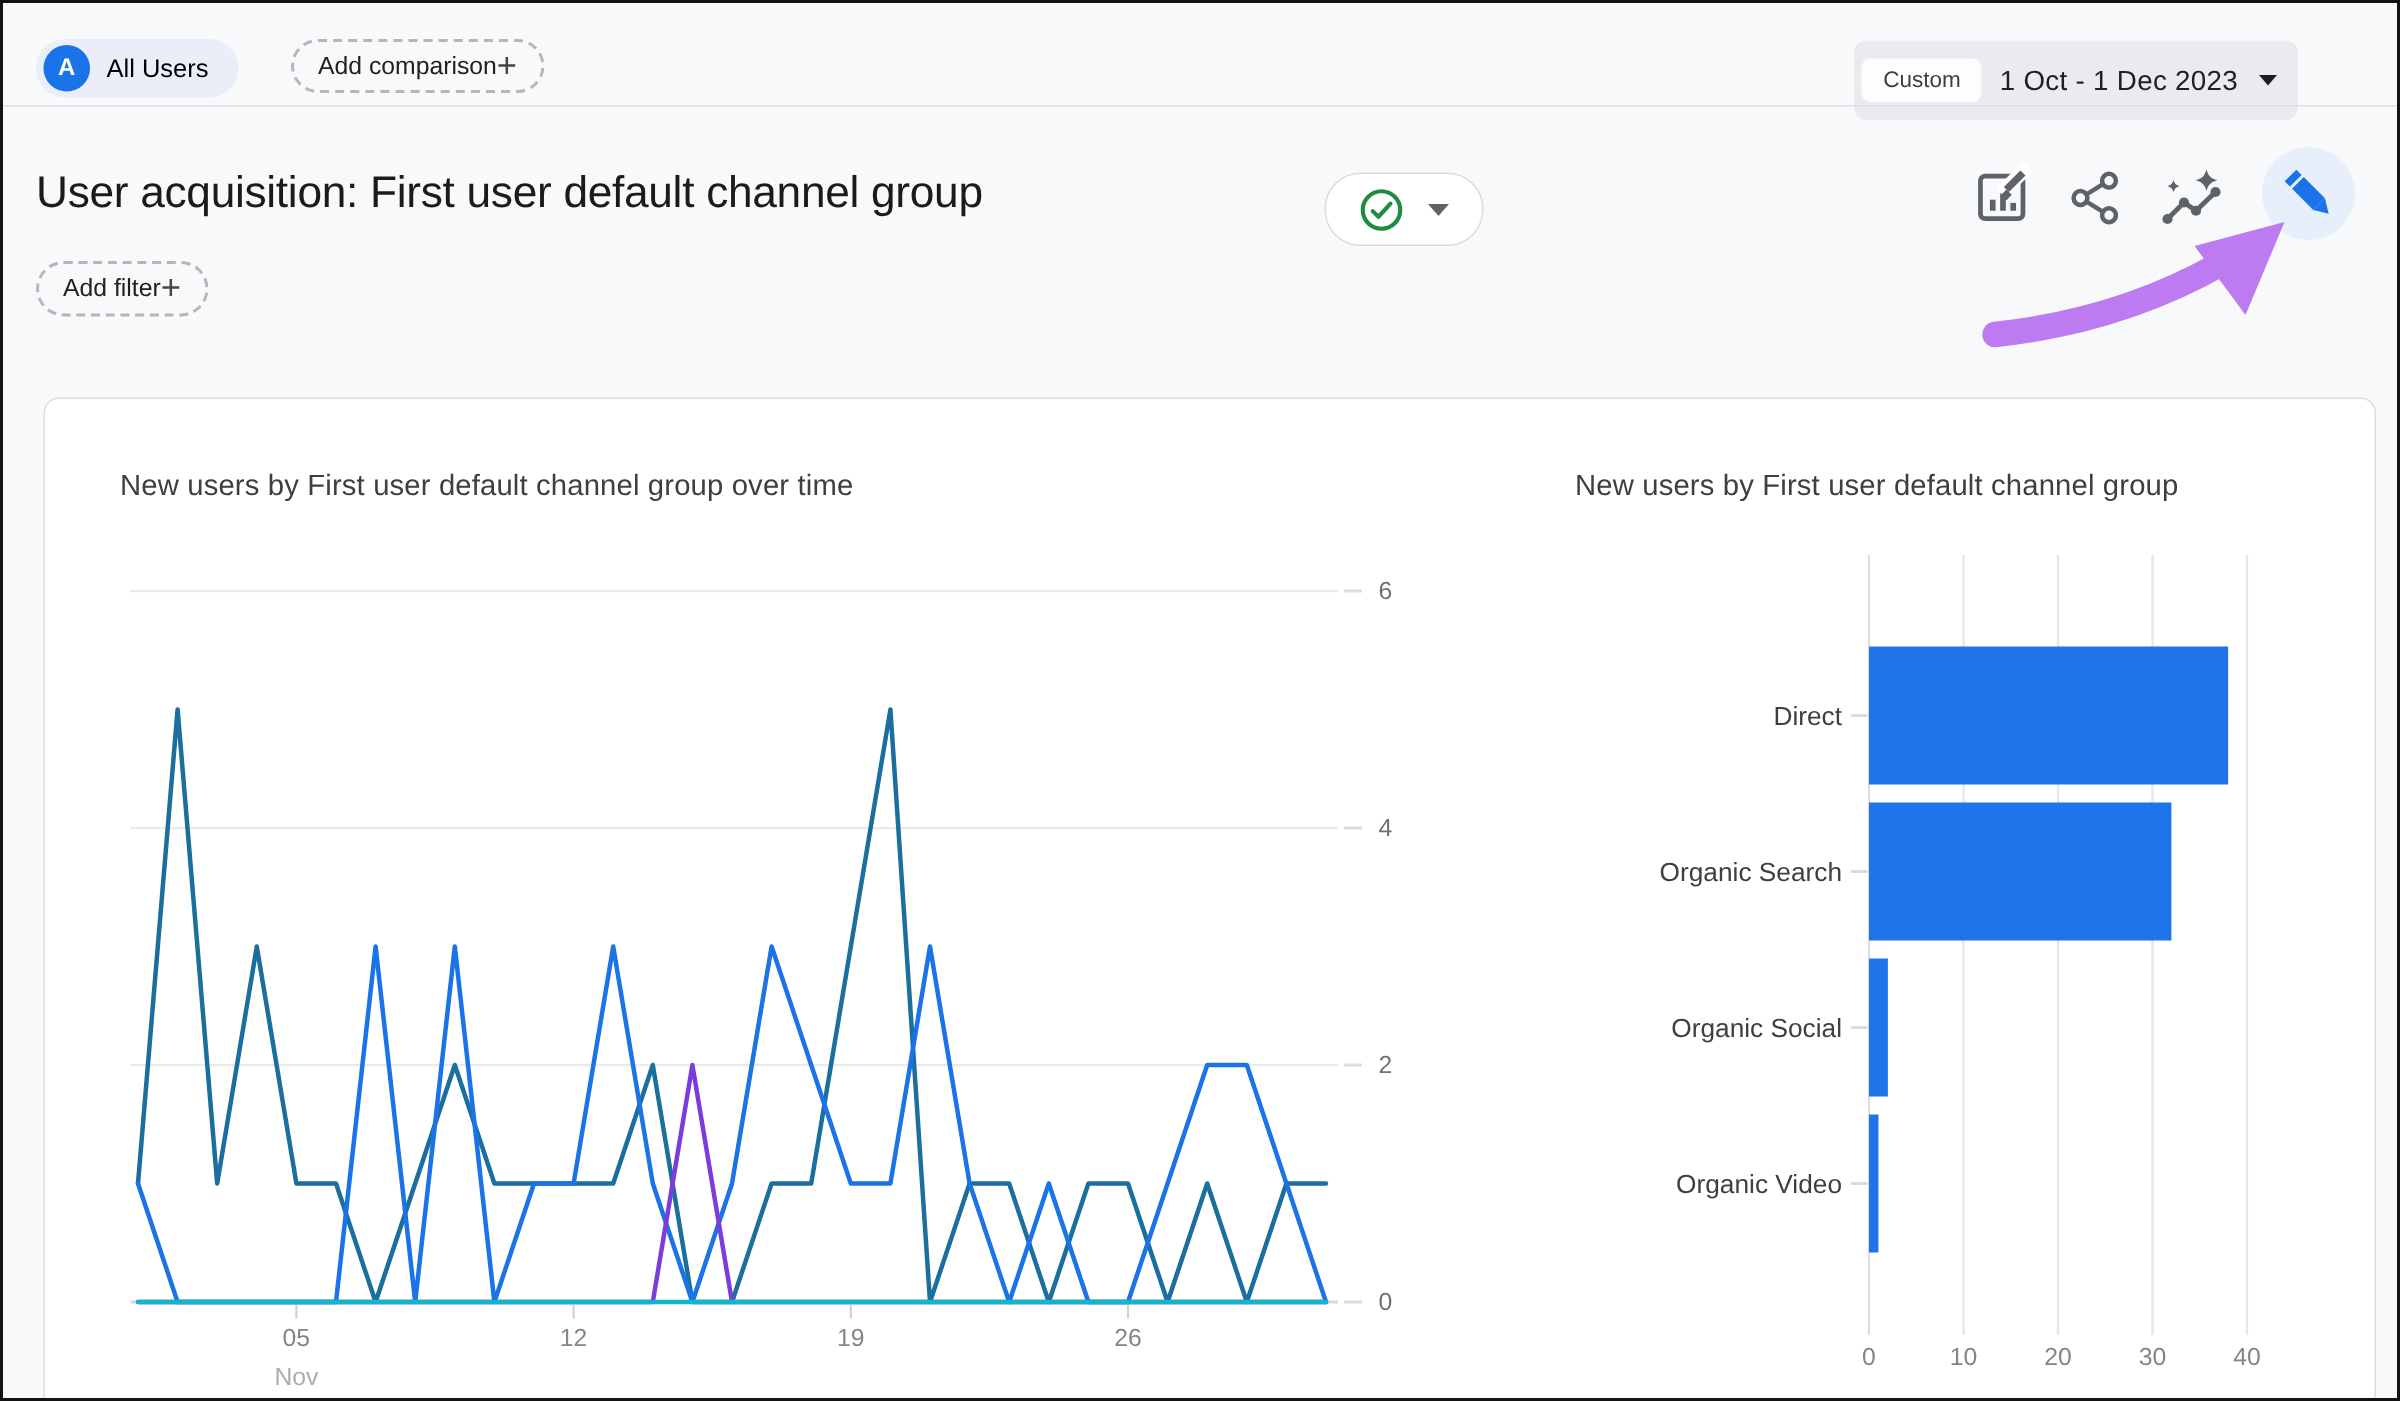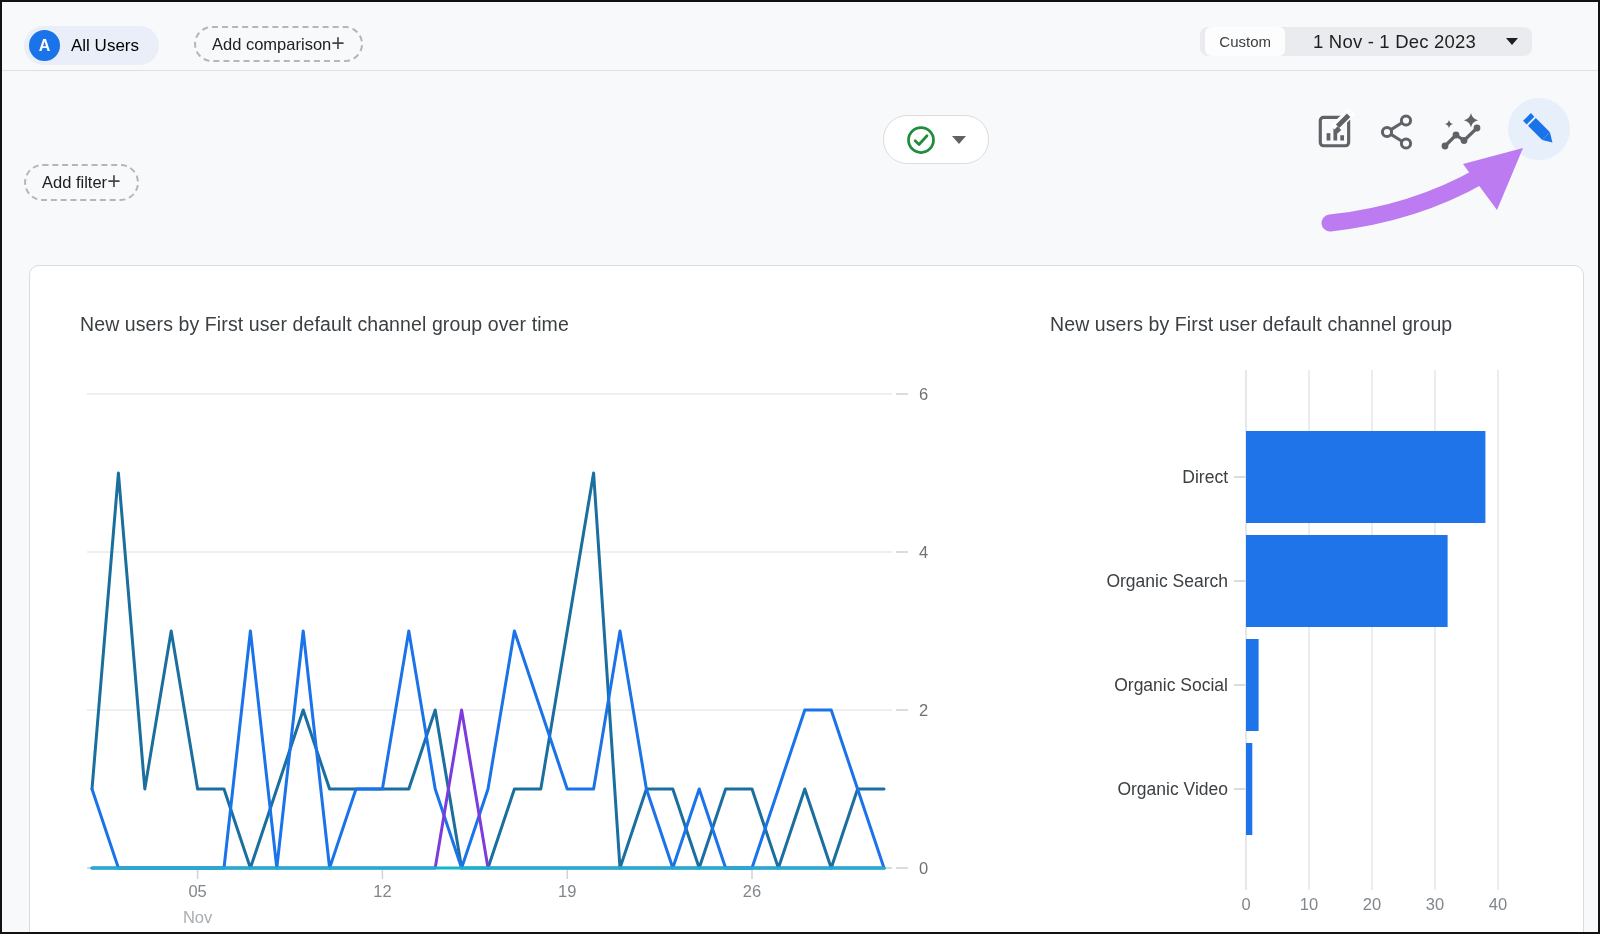--- a/index.html
+++ b/index.html
@@ -8,26 +8,26 @@
   .abs{position:absolute;}
   
   .chip{display:flex;align-items:center;height:39px;border-radius:20px;}
   .chip-users{left:22px;top:24px;background:#e9eef8;padding:0 20px 0 5px;gap:11px;}
   .avatar{width:31px;height:31px;border-radius:50%;background:#1a73e8;color:#fff;font-weight:bold;
     font-size:16px;display:flex;align-items:center;justify-content:center;}
   .chip-label{font-size:17px;color:#000000;}
   .pill-dashed{display:flex;align-items:center;border:2px dashed #b3b7bc;border-radius:21px;
     background:transparent;padding:0 16px;font-size:16.5px;font-weight:500;color:#202124;cursor:pointer;}
   .pill-comparison{left:192px;top:24px;height:36px;}
-  .pill-filter{left:22px;top:162px;height:37px;}
+  .pill-filter{left:22px;top:172px;height:37px;}
   .plus{font-size:23px;font-weight:400;color:#444746;line-height:1;margin-top:-2px;}
   .divider{left:0;right:0;top:68px;height:1px;background:#dcdfe3;}
   
-  .date-pill{right:66px;top:25px;height:29px;background:#e9ebee;border-radius:8px;display:flex;
-    align-items:center;padding:0 14px 0 5px;gap:16px;cursor:pointer;}
+  .date-pill{right:66px;top:25px;height:53px;background:#e9ebee;border-radius:8px;display:flex;
+    align-items:center;padding:0 14px 0 5px;gap:0;cursor:pointer;}
   .custom-box{background:#fdfdfe;border-radius:6px;padding:6px 14px;font-size:15px;font-weight:500;color:#3c4043;}
   .date-text{padding:0 14px 0 12px;font-size:18.5px;font-weight:500;color:#1f1f1f;letter-spacing:.2px;}
   .caret{width:0;height:0;border-left:6.5px solid transparent;border-right:6.5px solid transparent;
     border-top:7px solid #1f1f1f;}
   
   .page-title{left:22px;top:110px;font-size:29.5px;font-weight:400;color:#1b1b1b;letter-spacing:-.2px;}
   .status-pill{left:881px;top:113px;width:104px;height:47px;background:#fff;border:1px solid #dadce0;
     border-radius:24px;display:flex;align-items:center;justify-content:center;gap:16px;cursor:pointer;}
   .caret-sm{width:0;height:0;border-left:7px solid transparent;border-right:7px solid transparent;
     border-top:8px solid #5f6368;}
@@ -49,26 +49,27 @@
     <div class="chip-label">All Users</div>
   </div>
 
   <button class="abs pill-dashed pill-comparison">
     <span>Add comparison</span>
     <span class="plus">+</span>
   </button>
 
   <div class="abs date-pill">
     <span class="custom-box">Custom</span>
-    <span class="date-text">1 Nov - 1 Dec 2023</span>
+    <span class="date-text">1 Oct - 1 Dec 2023</span>
     <span class="caret"></span>
   </div>
 
   <div class="abs divider"></div>
 
+  <div class="abs page-title">User acquisition: First user default channel group</div>
 
   <div class="abs status-pill">
     <svg width="30" height="30" viewBox="0 0 24 24">
       <circle cx="12" cy="12" r="10" fill="none" stroke="#1e8e3e" stroke-width="2.2"></circle>
       <path d="M7.3 12.6 l3.1 3 L16.8 8.6" fill="none" stroke="#1e8e3e" stroke-width="2.2" stroke-linecap="round" stroke-linejoin="round"></path>
     </svg>
     <span class="caret-sm"></span>
   </div>
 
   <div class="abs icon-btn" style="left:1310px;top:105px;">

